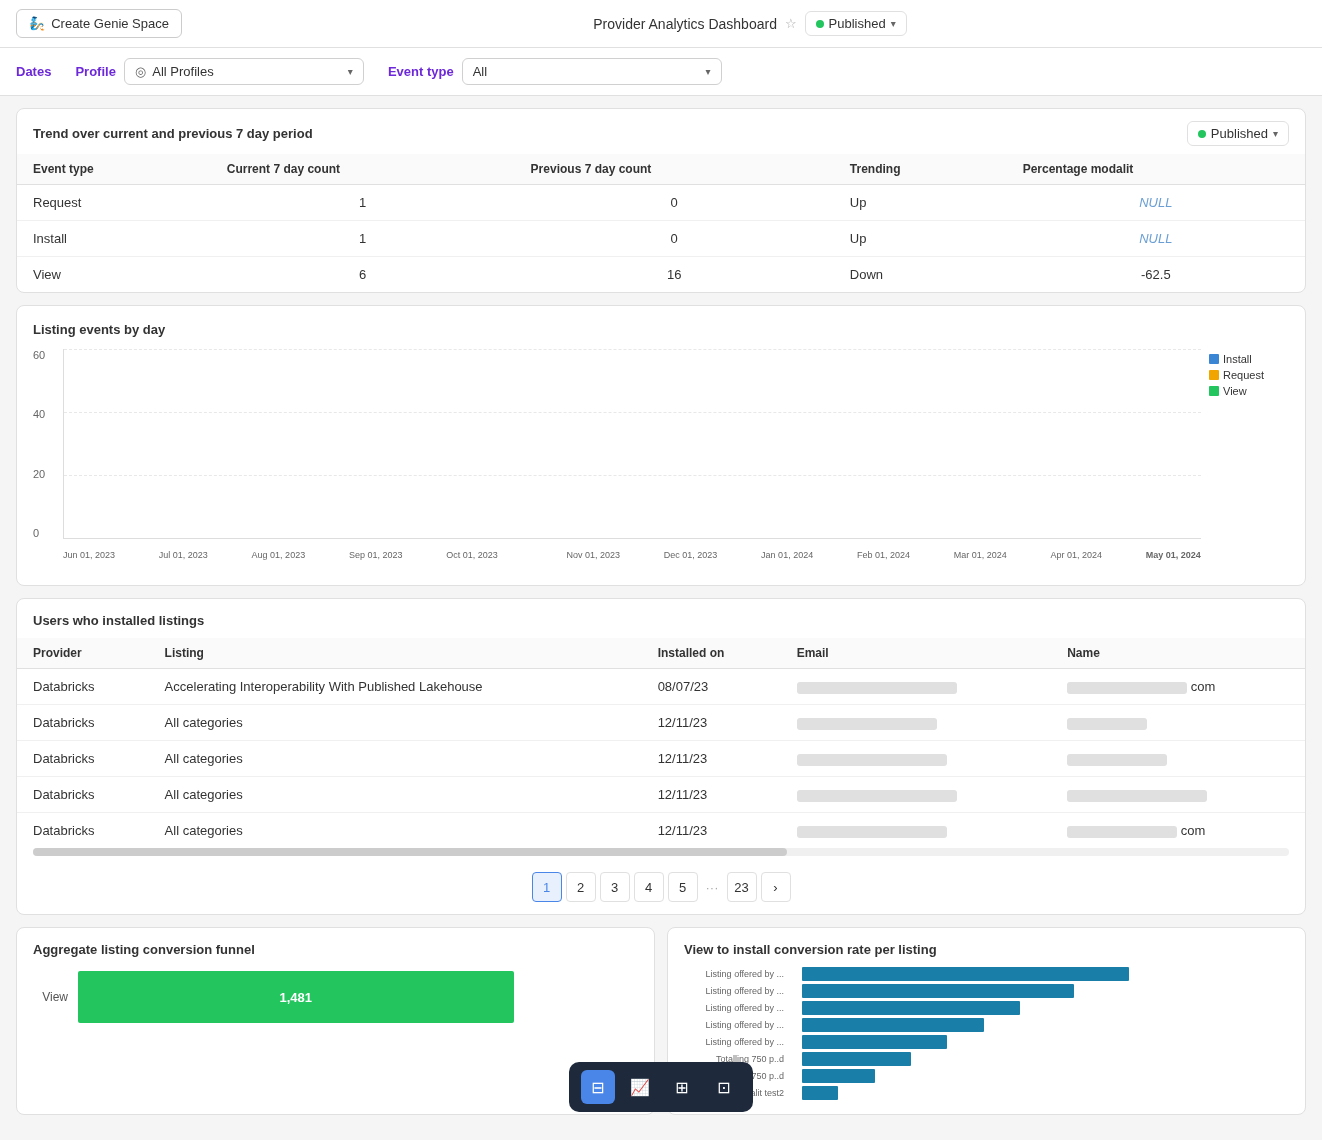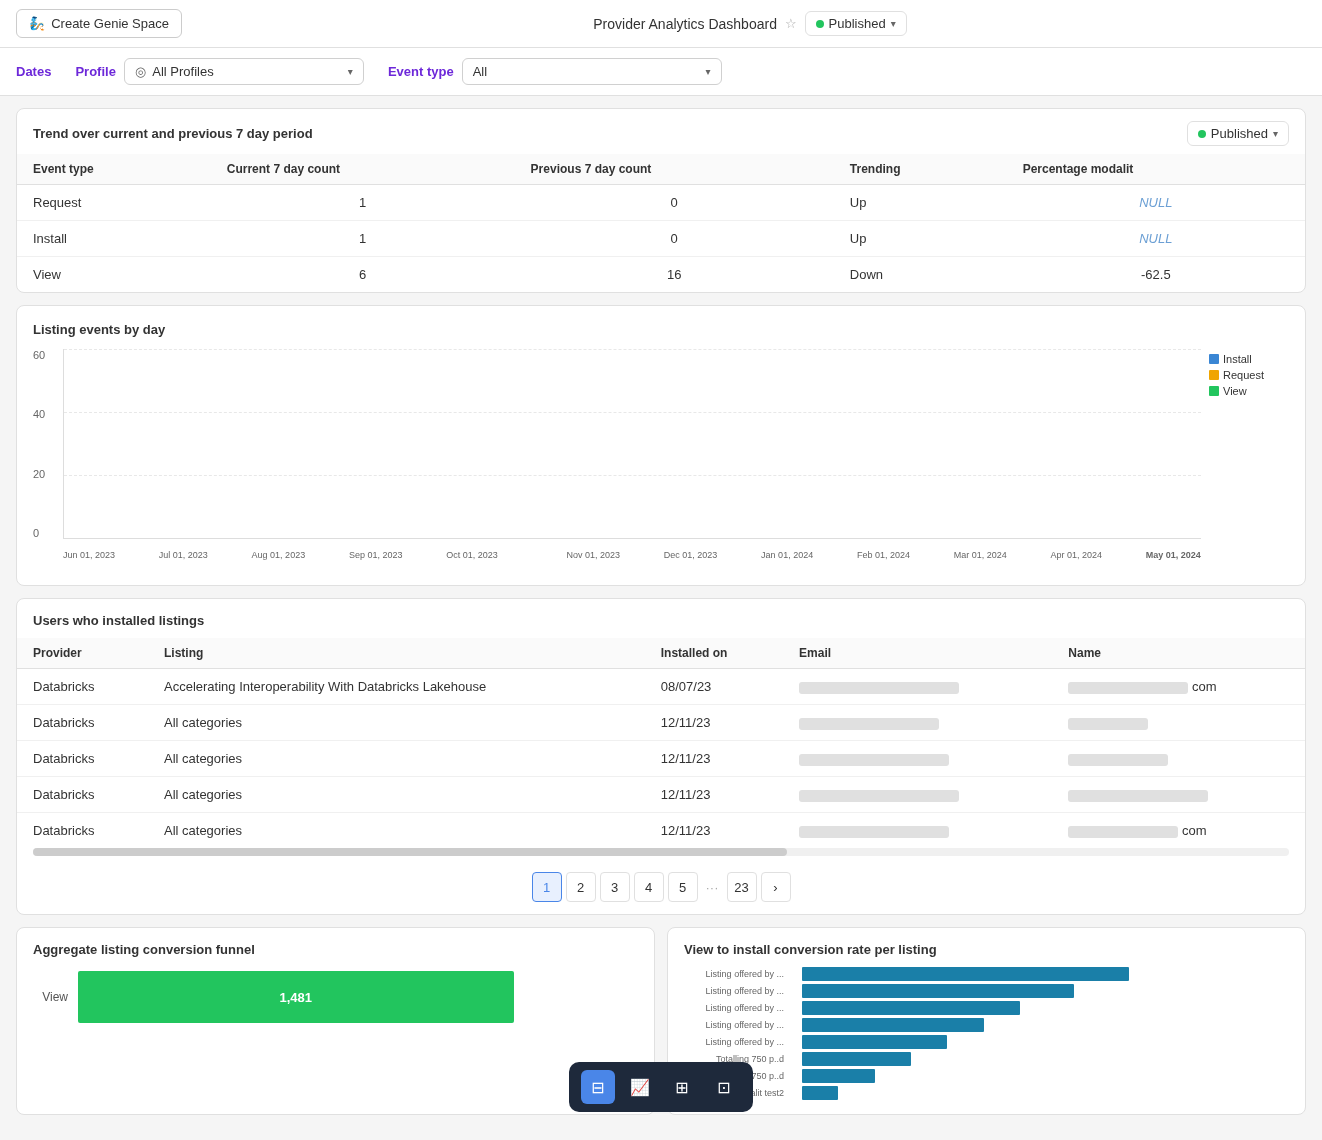--- a/index.html
+++ b/index.html
@@ -752,21 +752,21 @@
             <th>Provider</th>
             <th>Listing</th>
             <th>Installed on</th>
             <th>Email</th>
             <th>Name</th>
           </tr>
         </thead>
         <tbody id="users-table-body">
             <tr>
     <td>Databricks</td>
-    <td>Accelerating Interoperability With Databricks Lakehouse</td>
+    <td>Accelerating Interoperability With Published Lakehouse</td>
     <td>08/07/23</td>
     <td><span class="redacted" style="width:160px"></span></td>
     <td><span class="redacted" style="width:120px"></span> <span>com</span></td>
   </tr>
             <tr>
     <td>Databricks</td>
     <td>All categories</td>
     <td>12/11/23</td>
     <td><span class="redacted" style="width:140px"></span></td>
     <td><span class="redacted" style="width:80px"></span></td>

